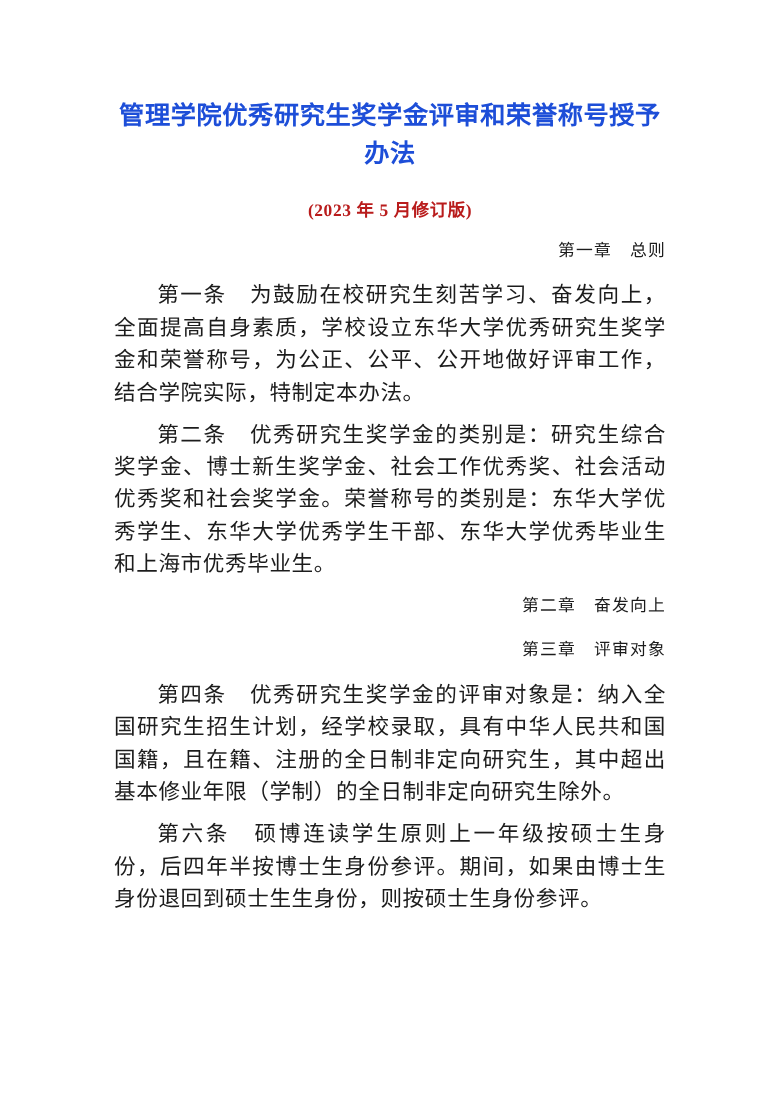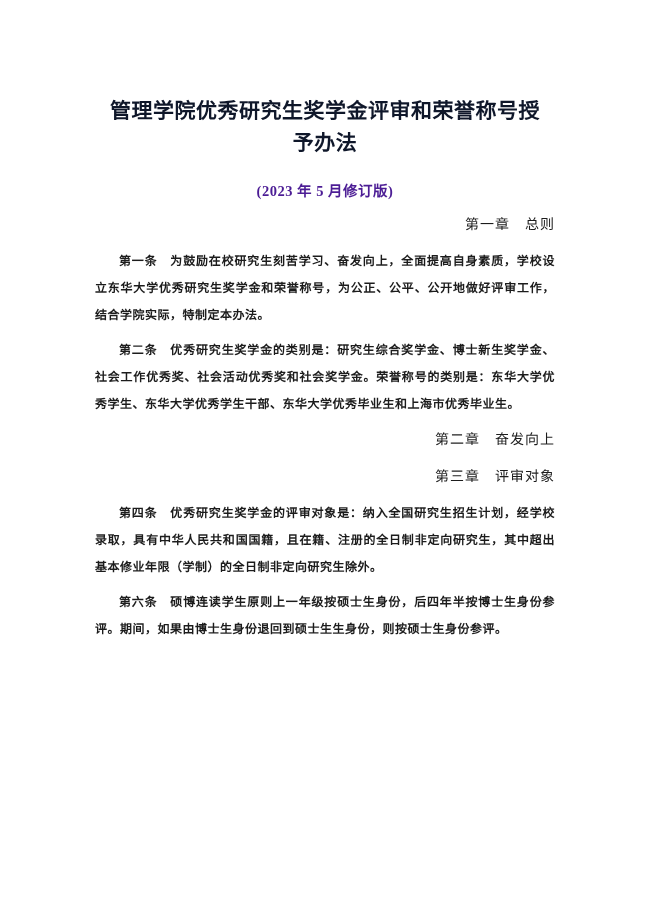--- a/index.html
+++ b/index.html
@@ -13,55 +13,54 @@
       height: 919px;
       margin: 0 auto;
       background: #ffffff;
       color: #1c1c1c;
       font-family: "Liberation Serif", "DejaVu Serif", serif;
       overflow: hidden;
       box-sizing: border-box;
       padding: 80px 95px 0 95px;
     }
     .doc-title {
-      margin: 15px;
+      margin: 0;
       font-size: 21px;
       font-weight: bold;
       line-height: 32px;
       text-align: center;
-      color: #0f172a;
+      color: #1d4ed8;
       letter-spacing: 0.5px;
     }
     .doc-subtitle {
       margin: 20px 0 0 0;
       font-size: 14.5px;
       font-weight: bold;
       line-height: 24px;
       text-align: center;
-      color: #4c1d95;
+      color: #b91c1c;
       letter-spacing: 0.5px;
     }
     .chapter-heading {
       margin: 8px 0 10px 0;
       font-size: 14px;
       font-weight: normal;
       line-height: 27px;
       text-align: right;
       letter-spacing: 1px;
     }
     .body-paragraph {
       margin: 0 0 8px 0;
-      font-size: 12px;
+      font-size: 18px;
       line-height: 27px;
       text-align: justify;
       text-align-last: left;
       text-indent: 2em;
       letter-spacing: 0.5px;
       word-break: break-all;
-      font-weight: bold;
     }
     .doc-section {
       margin: 0;
     }
   </style>
 </head>
 <body>
 
 <div class="page">
 

